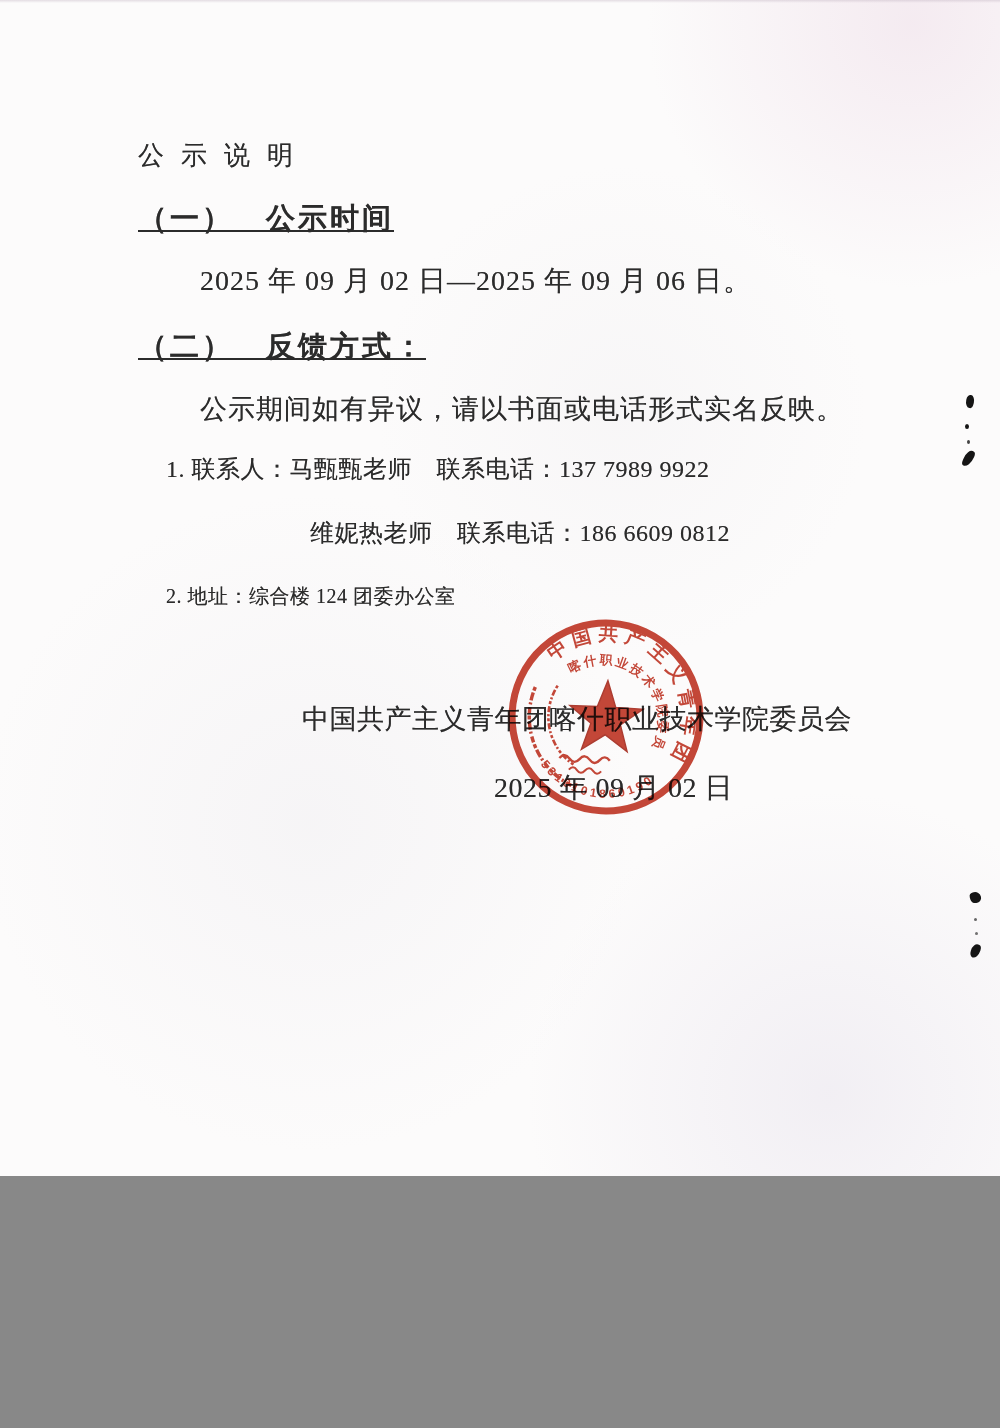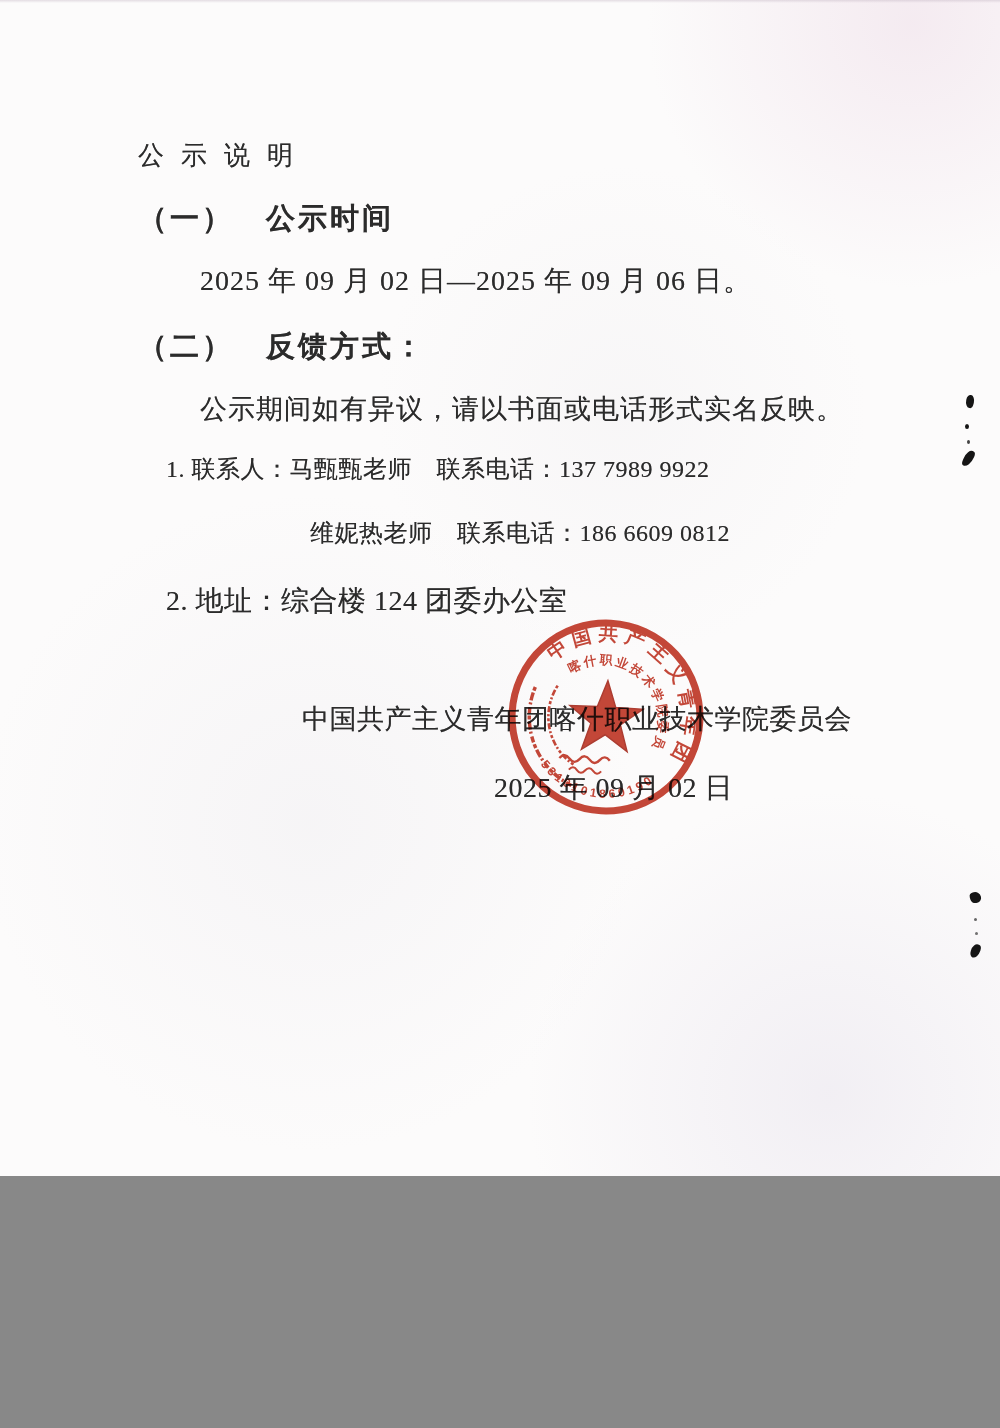--- a/index.html
+++ b/index.html
@@ -26,28 +26,28 @@
     position:absolute;top:0;left:0;width:100%;height:3px;
     background:linear-gradient(to bottom, rgba(190,175,190,.4), rgba(190,175,190,0));
   }
   .line{
     position:absolute;
     white-space:nowrap;
     line-height:1.15;
     text-shadow:0 0 .6px rgba(40,40,40,.55);
   }
   .t-title   {left:138px; top:141px; font-size:26px; letter-spacing:17px;}
-  .t-head    {font-family:"Liberation Sans", sans-serif; font-weight:bold; letter-spacing:3px; font-size:29px;}
+  .t-head    {font-family:"Liberation Sans", sans-serif; font-weight:bold; letter-spacing:3px; font-size:29px;text-decoration:underline;}
   .t-head1   {left:138px; top:202px;}
   .t-head2   {left:138px; top:330px;}
   .t-body1   {left:200px; top:265px; font-size:28px; letter-spacing:1px;text-align:center;}
   .t-body2   {left:200px; top:394px; font-size:27px; letter-spacing:1px;}
   .t-contact1{left:166px; top:456px; font-size:24px; letter-spacing:.5px;}
   .t-contact2{left:310px; top:520px; font-size:24px; letter-spacing:.5px;}
-  .t-address {left:166px; top:585px; font-size:28px; letter-spacing:.5px;}
+  .t-address {left:166px; top:585px; font-size:20px; letter-spacing:.5px;}
   .t-org     {left:302px; top:704px; font-size:27px; letter-spacing:.5px;}
   .t-date    {left:494px; top:772px; font-size:28px; letter-spacing:.5px;}
   .t-pageno  {left:147px; top:1325px; font-size:22px; letter-spacing:2px; color:#3a3a3a;}
   .seal{
     position:absolute; left:505px; top:613px; width:202px; height:208px;
     mix-blend-mode:multiply; opacity:.93;
     transform:rotate(3deg);
   }
   .ink{
     position:absolute; background:#151515; pointer-events:none;

